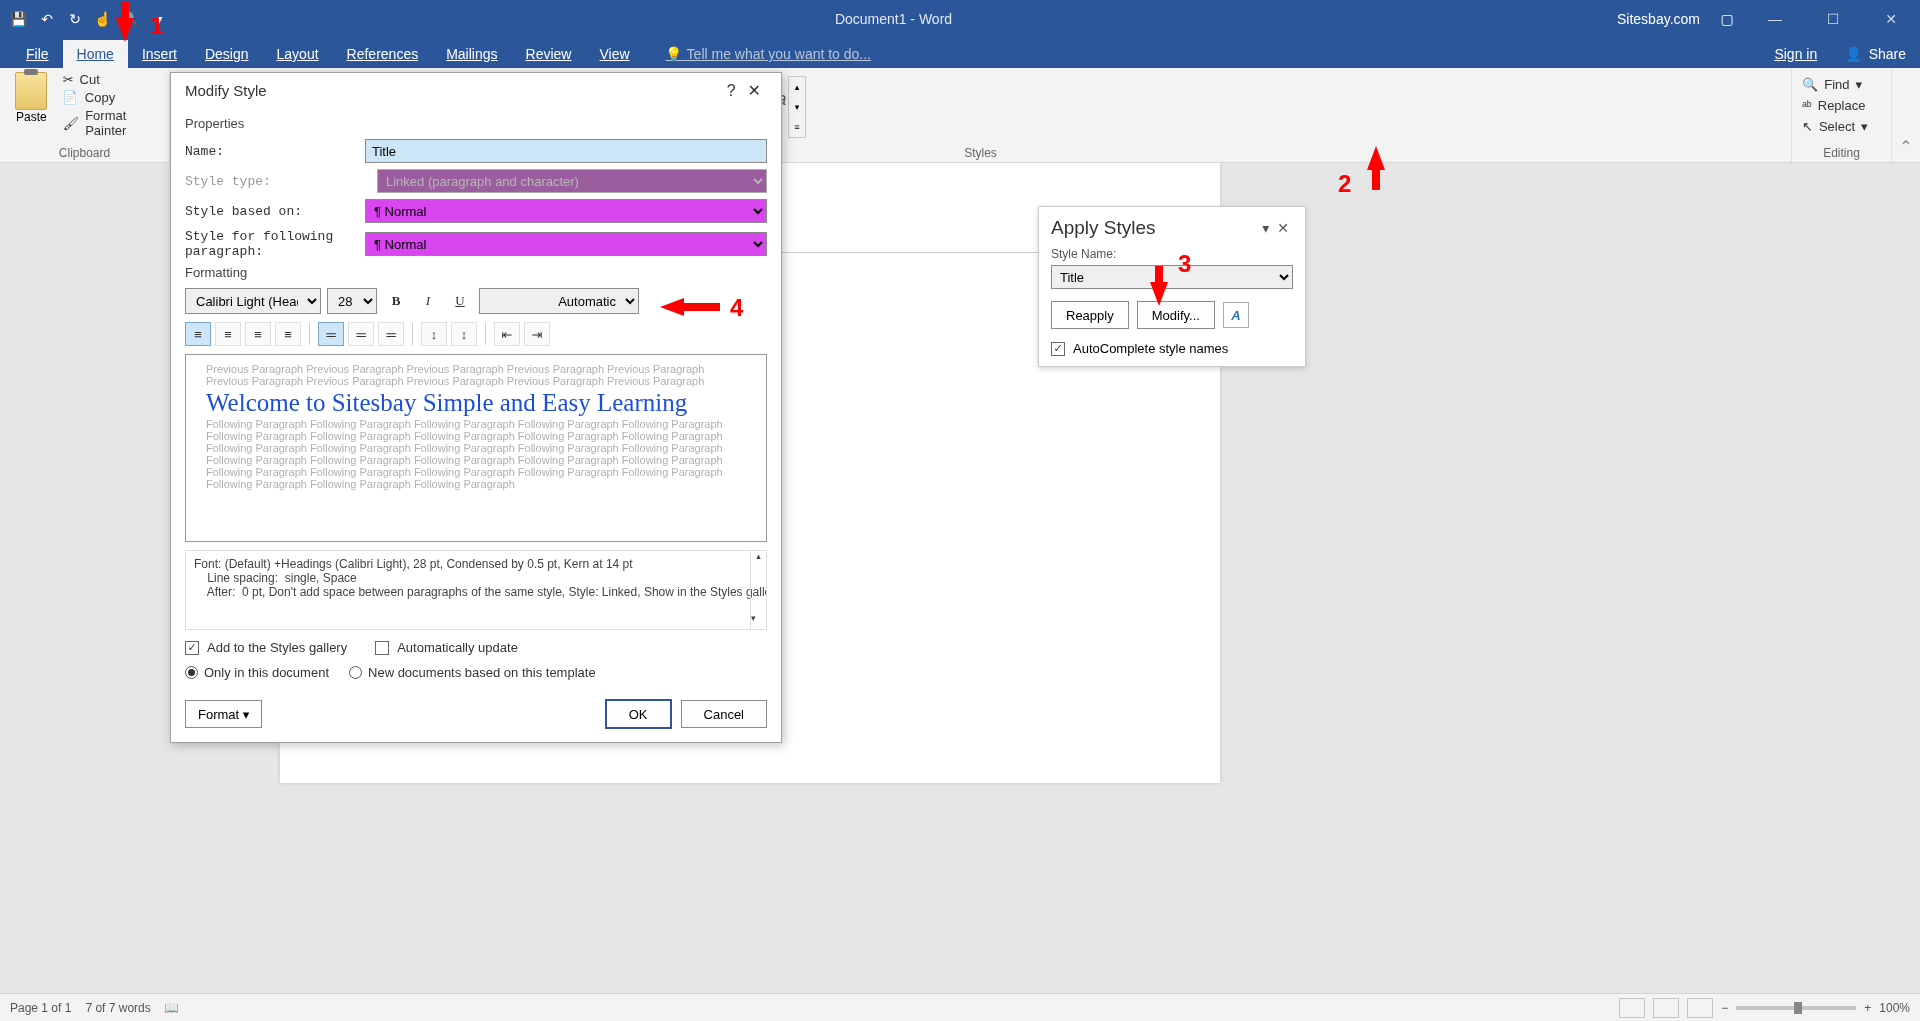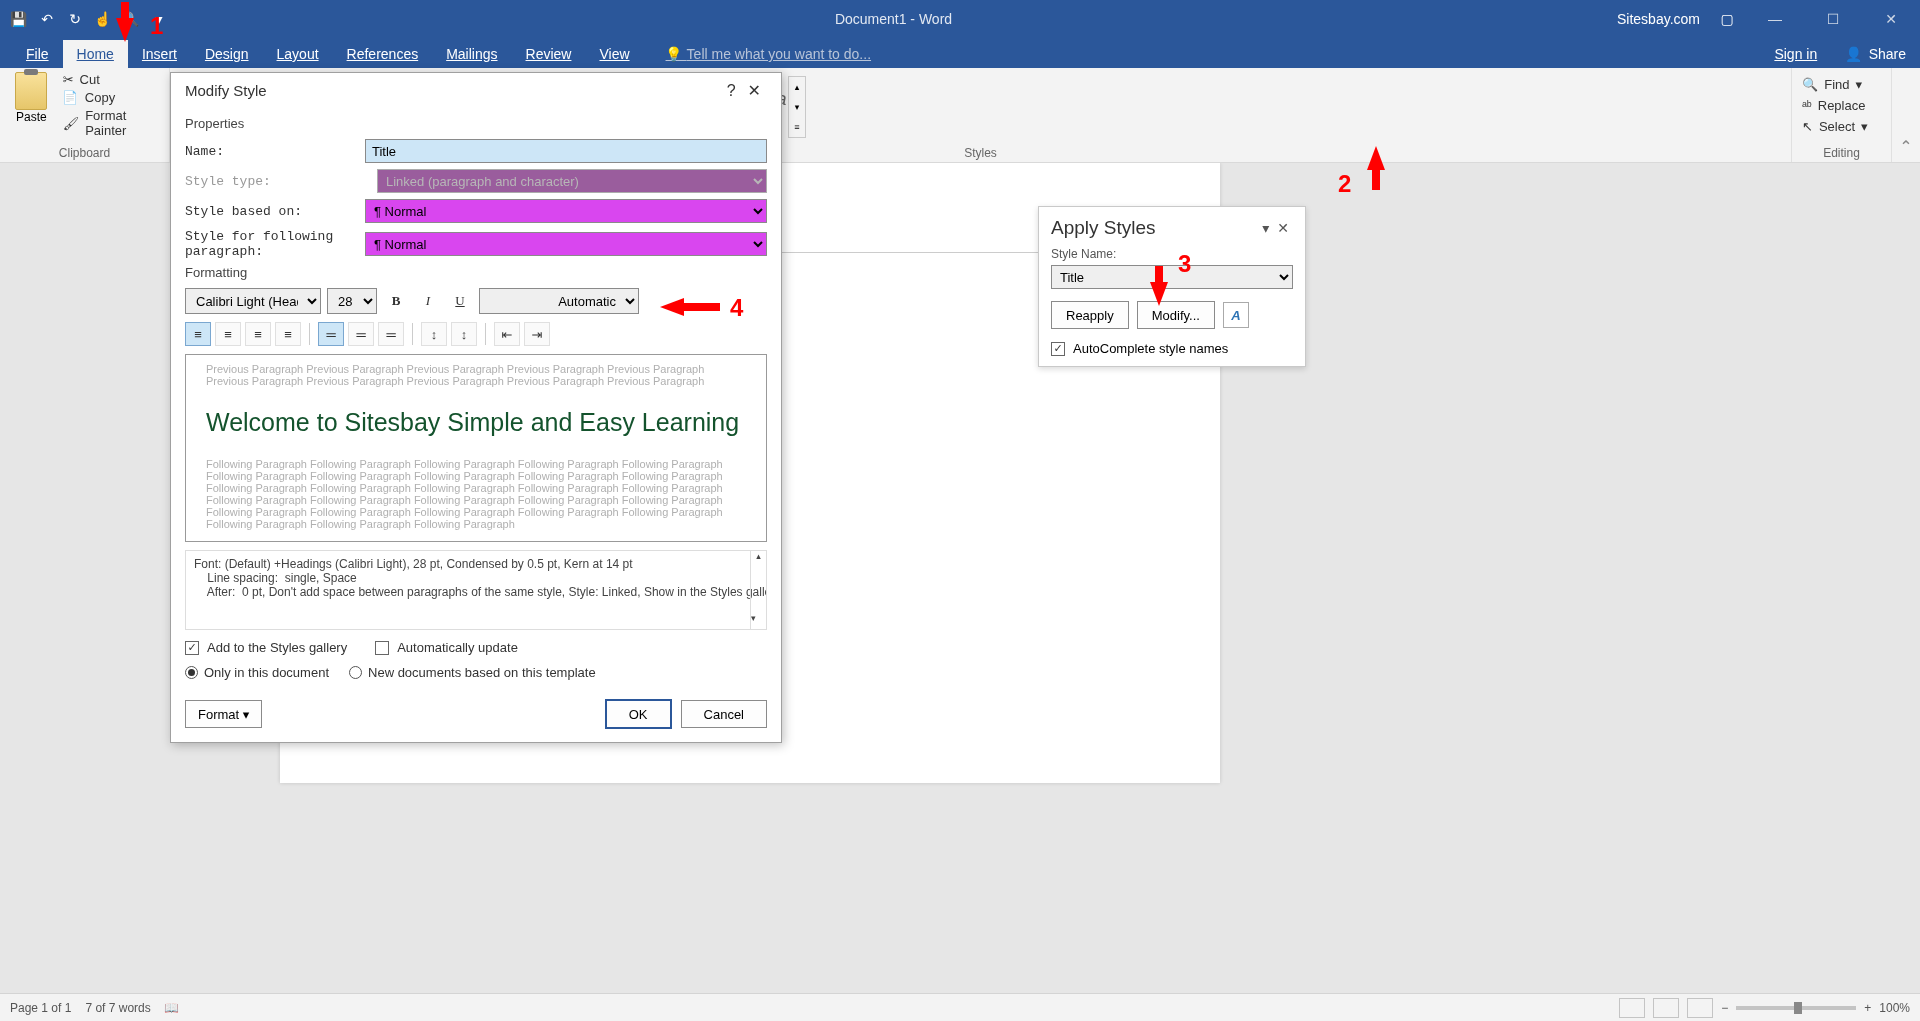--- a/index.html
+++ b/index.html
@@ -77,21 +77,21 @@
 
 .fmt-row { display:flex; align-items:center; gap:6px; margin:8px 0; }
 .fmt-combo { height:26px; border:1px solid #8a8a8a; padding:0 6px; font-size:13px; }
 .fmt-btn { width:26px; height:26px; border:1px solid transparent; display:flex; align-items:center; justify-content:center; cursor:pointer; font-family:"Times New Roman"; }
 .para-toolbar { display:flex; align-items:center; gap:4px; margin:6px 0 8px; }
 .pbtn { width:26px; height:24px; border:1px solid #e0e0e0; background:#fafafa; cursor:pointer; display:flex; align-items:center; justify-content:center; }
 .pbtn.sel { background:#cde6f7; border-color:#7aa7d0; }
 .vsep { width:1px; height:22px; background:#ccc; margin:0 4px; }
 
 .preview-box { border:1px solid #999; height:188px; padding:8px 20px; font-size:11px; color:#b0b0b0; overflow:hidden; font-family:"Times New Roman",serif; }
-.preview-title { font-size:25px; color:#14532d; font-family:Liberation Sans, sans-serif; line-height:1.25; margin:20px 0; }
+.preview-title { font-size:25px; color:#1d4ed8; font-family:Liberation Serif, serif; line-height:1.25; margin:0 0; }
 .desc-box { border:1px solid #ddd; height:80px; margin-top:8px; padding:6px 8px; font-size:12px; color:#444; position:relative; overflow:hidden; }
 .desc-scroll { position:absolute; right:0; top:0; bottom:0; width:16px; border-left:1px solid #ddd; }
 .desc-scroll div { height:16px; text-align:center; font-size:9px; cursor:pointer; }
 
 .chk-row { display:flex; align-items:center; gap:8px; margin-top:10px; font-size:13px; }
 .chk { width:14px; height:14px; border:1px solid #666; display:inline-flex; align-items:center; justify-content:center; font-size:11px; cursor:pointer; }
 .chk.on::after { content:"✓"; color:#333; }
 .radio-row { display:flex; align-items:center; gap:20px; margin-top:10px; font-size:13px; }
 .radio { width:13px; height:13px; border:1px solid #555; border-radius:50%; display:inline-flex; align-items:center; justify-content:center; cursor:pointer; }
 .radio.on::after { content:""; width:7px; height:7px; background:#333; border-radius:50%; }

